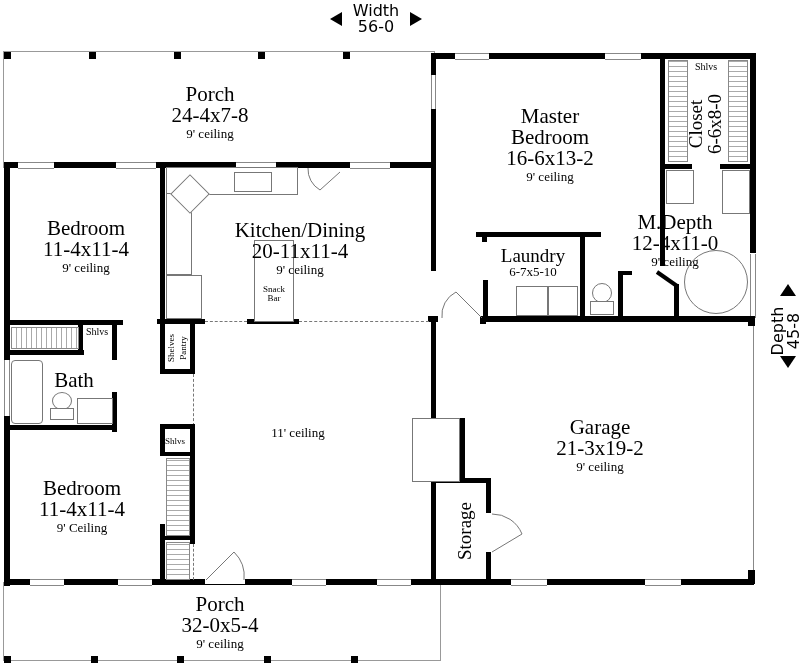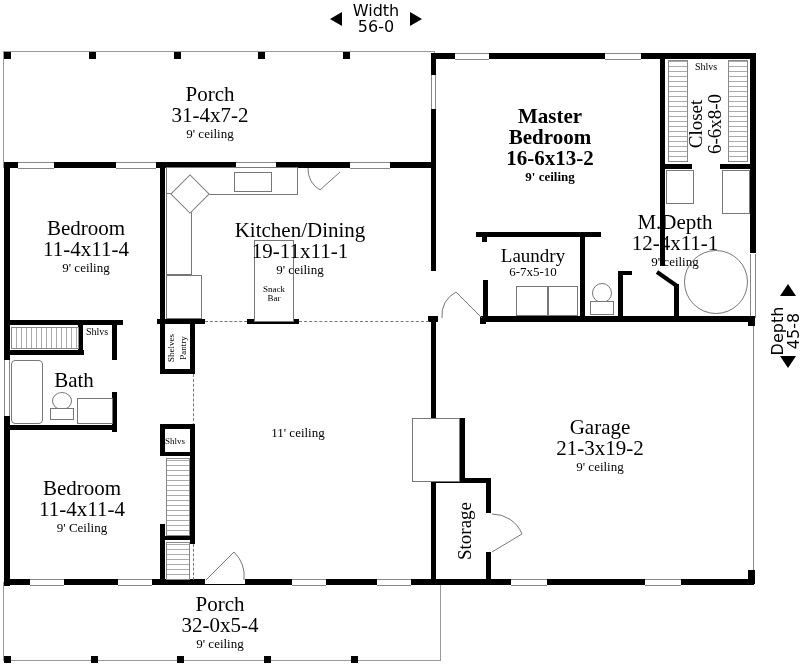--- a/index.html
+++ b/index.html
@@ -182,51 +182,51 @@
 <div class="fixture" style="left:412px;top:418px;width:46px;height:62px;"></div>
 <svg style="left:490px;top:512px;" width="34" height="42">
     <path d="M2 2 A32 32 0 0 1 32 22 L2 40" stroke="#777" fill="none" stroke-width="1"></path>
   </svg>
 <svg style="left:204px;top:550px;" width="40" height="32">
     <path d="M2 30 L30 2 A34 34 0 0 1 40 30" stroke="#777" fill="none" stroke-width="1"></path>
   </svg>
 
 <div class="label" style="left:140px;top:84px;width:140px;">
   <span class="nm">Porch</span>
-  <span class="dim">31-4x7-2</span>
-  <span class="ceil">9' ceiling</span>
-</div>
-
-<div class="label" style="left:480px;top:106px;width:140px;font-weight:bold;">
+  <span class="dim">24-4x7-8</span>
+  <span class="ceil">9' ceiling</span>
+</div>
+
+<div class="label" style="left:480px;top:106px;width:140px;">
   <span class="nm">Master</span>
   <span class="nm">Bedroom</span>
   <span class="dim">16-6x13-2</span>
   <span class="ceil">9' ceiling</span>
 </div>
 
 <div class="small" style="left:695px;top:62px;">Shlvs</div>
 <div class="vert" style="left:672px;top:102px;width:72px;height:44px;font-size:19px;">
   <span style="display:block">Closet</span>
   <span style="display:block">6-6x8-0</span>
 </div>
 
 <div class="label" style="left:620px;top:212px;width:110px;">
   <span class="nm">M.Depth</span>
-  <span class="dim">12-4x11-1</span>
+  <span class="dim">12-4x11-0</span>
   <span class="ceil">9' ceiling</span>
 </div>
 
 <div class="label" style="left:486px;top:246px;width:94px;">
   <span class="nm" style="font-size:19px;">Laundry</span>
   <span class="dim" style="font-size:13px;">6-7x5-10</span>
 </div>
 
 <div class="label" style="left:210px;top:220px;width:180px;">
   <span class="nm">Kitchen/Dining</span>
-  <span class="dim">19-11x11-1</span>
+  <span class="dim">20-11x11-4</span>
   <span class="ceil">9' ceiling</span>
 </div>
 <div class="small" style="left:262px;top:285px;text-align:center;width:24px;font-size:9px;">
   <span style="display:block">Snack</span>
   <span style="display:block">Bar</span>
 </div>
 
 <div class="label" style="left:16px;top:218px;width:140px;">
   <span class="nm">Bedroom</span>
   <span class="dim">11-4x11-4</span>

